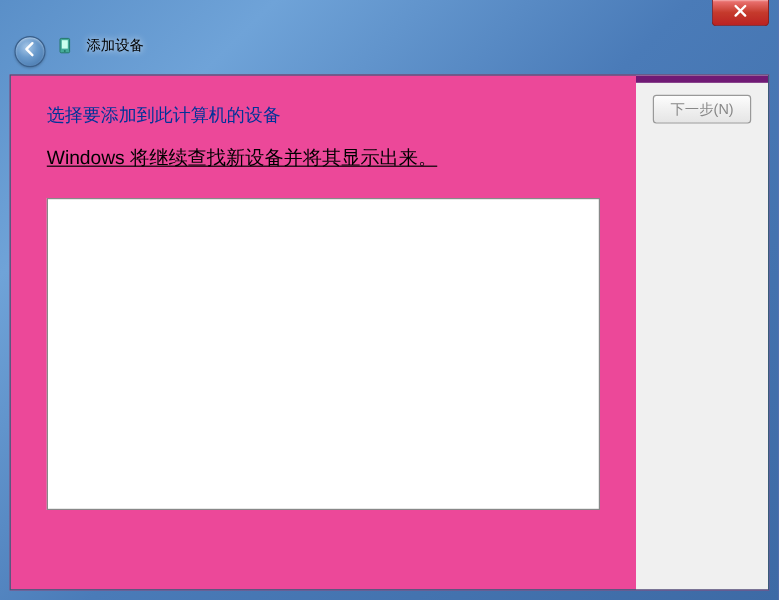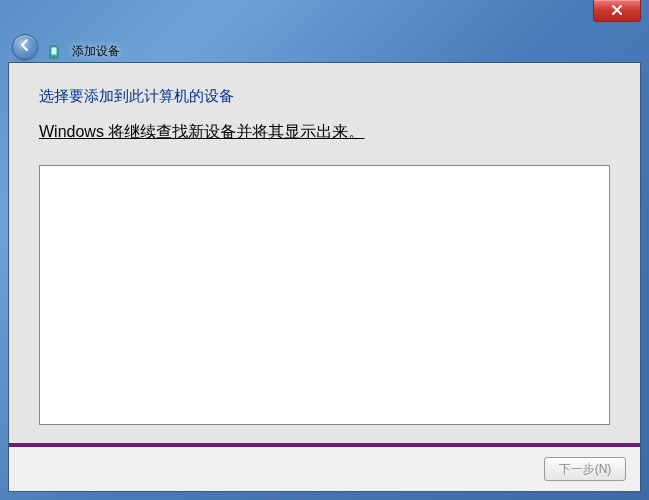--- a/index.html
+++ b/index.html
@@ -40,21 +40,21 @@
       width: 12px;
       height: 12px;
     }
     .titlebar {
       position: absolute;
       top: 30px;
       left: 12px;
       right: 12px;
       height: 30px;
       display: flex;
-      align-items: flex-end;
+      align-items: flex-start;
       gap: 9px;
     }
     .back-btn {
       width: 26px;
       height: 26px;
       border-radius: 50%;
       background: radial-gradient(circle at 40% 35%, #a8c8e8 0%, #6a9acc 40%, #3d6fa5 100%);
       border: 1px solid #3a5f8a;
       display: flex;
       align-items: center;
@@ -77,24 +77,24 @@
       color: #000;
       font-size: 12px;
       text-shadow: 0 0 6px rgba(255,255,255,0.9);
     }
     .content-panel {
       position: absolute;
       top: 62px;
       left: 8px;
       right: 8px;
       bottom: 8px;
-      background: #e5e5e5;
+      background: #ec4899;
       border: 1px solid #3a5a7a;
       display: flex;
-      flex-direction: column;
+      flex-direction: row;
     }
     .content-body {
       flex: 1;
       padding: 24px 30px 10px 30px;
     }
     .heading {
       color: #003399;
       font-size: 15px;
       font-weight: normal;
       margin-bottom: 16px;
@@ -105,27 +105,26 @@
       margin-bottom: 22px;
       text-decoration: underline;
     }
     .device-list {
       border: 1px solid #888;
       width: 100%;
       height: 260px;
       background: #fff;
     }
     .button-row {
-      border-top: 4px solid #701a75;
+      border-top: 6px solid #701a75;
       background: #f0f0f0;
       padding: 10px 14px;
       display: flex;
       justify-content: flex-end;
       gap: 18px;
-      align-items: flex-end;
     }
     .btn {
       min-width: 82px;
       height: 24px;
       font-size: 12px;
       background: linear-gradient(to bottom, #fdfdfd 0%, #f0f0f0 50%, #e5e5e5 100%);
       border: 1px solid #999;
       border-radius: 3px;
       cursor: pointer;
       font-family: inherit;

